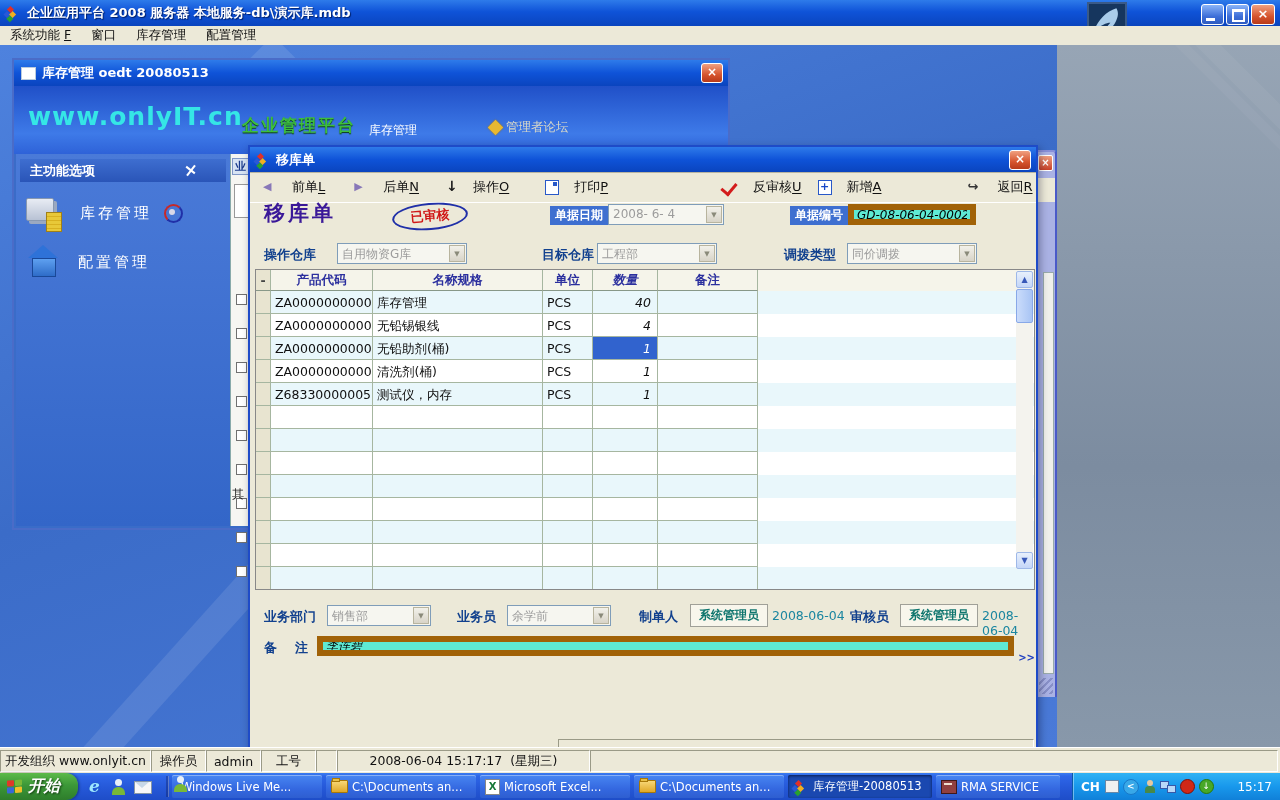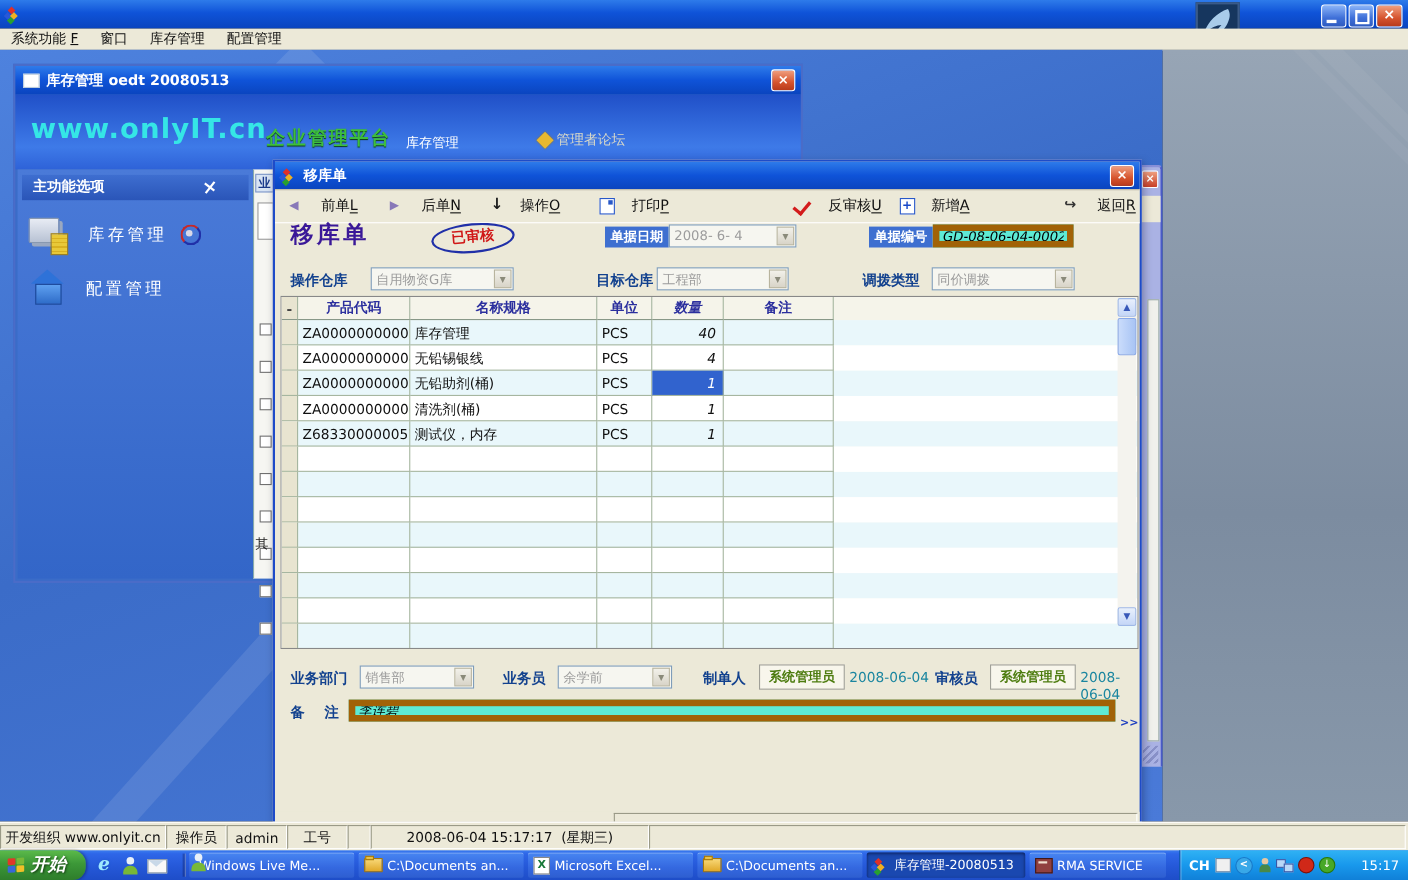--- a/index.html
+++ b/index.html
@@ -145,21 +145,21 @@
   .num{text-align:right;padding-right:6px!important;}
   .sel{background:#3163CE!important;color:#fff!important;}
   .sb{position:absolute;right:1px;top:1px;width:17px;height:298px;background:#F4F3EE;}
   .sbtn{position:absolute;left:0;width:17px;height:17px;background:linear-gradient(#E8F0FC,#C4D6F8);
     border:1px solid #9EB8E8;border-radius:2px;color:#3858B8;font-size:8px;text-align:center;
     line-height:15px;box-sizing:border-box;}
   .sb .up{top:0;}
   .sb .down{bottom:0;}
   .sb .thumb{position:absolute;left:0;top:18px;width:17px;height:34px;border-radius:2px;
     background:linear-gradient(90deg,#CADCFB,#A8C4F4);border:1px solid #88A8E8;box-sizing:border-box;}
-  .vbox{position:absolute;border:1px solid #A0A098;background:#F8F6EC;color:#4d7c0f;
+  .vbox{position:absolute;border:1px solid #A0A098;background:#F8F6EC;color:#0f766e;
     font-weight:bold;font-size:12px;padding:2px 8px;}
   .dteal{position:absolute;color:#1B86A0;font-size:12.5px;}
   .dstat{position:absolute;left:0;right:0;bottom:4px;height:23px;background:#ECE9D8;}
   .spanel{position:absolute;top:1px;bottom:1px;border:1px solid;border-color:#9a9a87 #fff #fff #9a9a87;
     font-size:12.5px;color:#222;display:flex;align-items:center;padding:0 8px;box-sizing:border-box;white-space:pre;}
   .more{position:absolute;right:1px;top:505px;color:#2040C0;font-size:10px;font-weight:bold;}
   
   .statusbar{position:absolute;left:0;top:747px;width:1280px;height:26px;background:#ECE9D8;border-top:1px solid #fff;}
   .sp{position:absolute;top:2px;bottom:2px;border:1px solid;border-color:#9a9a87 #fff #fff #9a9a87;
     font-size:12.5px;color:#111;display:flex;align-items:center;justify-content:center;
@@ -220,20 +220,21 @@
   .update-icon::before{content:"↓";}
   .clock{font-size:12px;margin-left:auto;}
 </style>
 </head>
 <body>
 
 <div class="screen">
 
   <div class="titlebar">
     <span class="diamond-icon" style="margin-left:5px"></span>
+    <span class="ttext">企业应用平台 2008 服务器 本地服务-db\演示库.mdb</span>
     <div class="wbtns">
       <div class="wbtn min"></div>
       <div class="wbtn rest"></div>
       <div class="wbtn close">×</div>
     </div>
   </div>
   <div class="logobox">
     <svg width="36" height="34" viewBox="0 0 40 40">
         <path d="M31 5 C19 9 10 18 5 31 C13 25 19 22 24 22 C20 26 18 30 17 35 C23 30 29 25 31 19 C34 13 33 8 31 5 Z" fill="#A9CCEA"></path>
       </svg>

